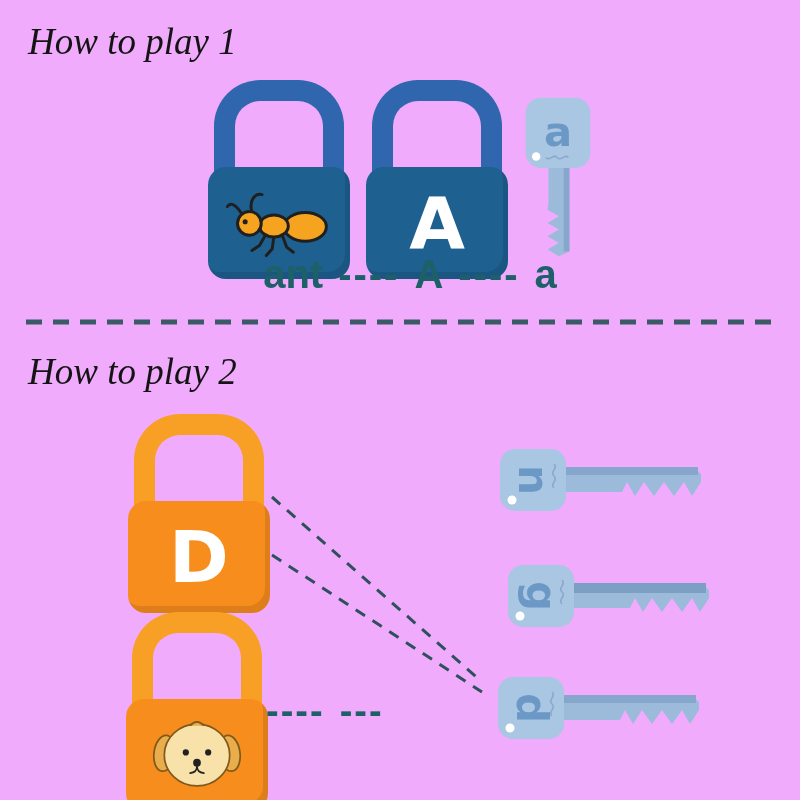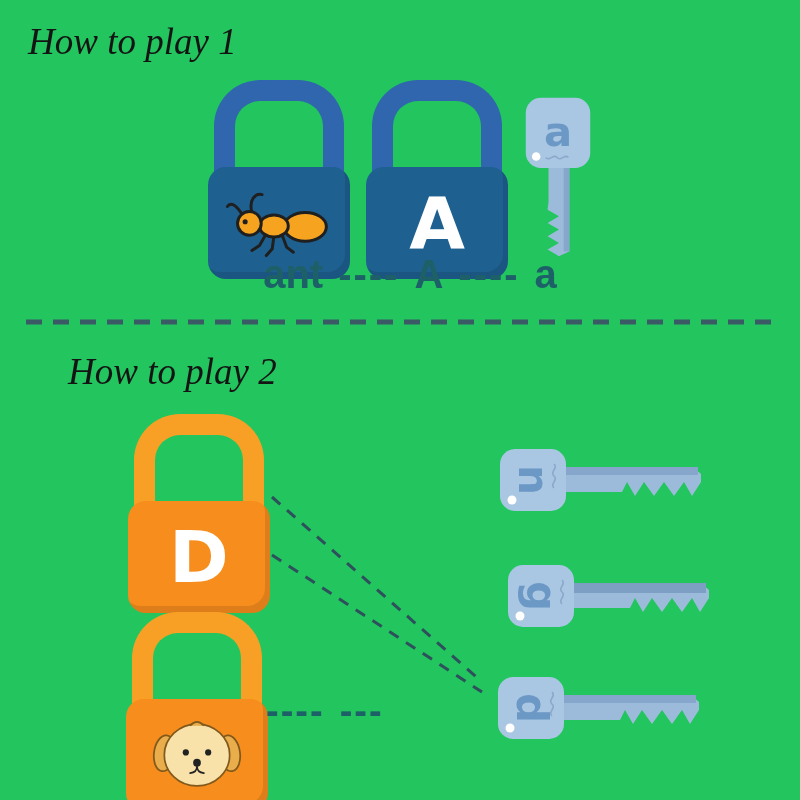--- a/index.html
+++ b/index.html
@@ -1,16 +1,16 @@
 <!DOCTYPE html>
 <html><head>
 <meta charset="utf-8">
 <style>
   html,body{margin:0;padding:0;background:#fff;}
-  .sheet{position:relative;width:800px;height:800px;background:#22c55e;overflow:hidden;
+  .sheet{position:relative;width:800px;height:800px;background:#f0abfc;overflow:hidden;
          font-family:"Liberation Sans",sans-serif;}
   .heading{position:absolute;font-family:"Liberation Serif",serif;font-style:italic;
            font-size:37px;color:#141414;white-space:nowrap;}
   
   .lock{position:absolute;display:flex;flex-direction:column;align-items:center;}
   .shackle{width:88px;height:82px;border-style:solid;border-width:21px;border-bottom:none;
            border-radius:46px 46px 0 0;}
   .lock.blue .shackle{border-color:#2F66AD;}
   .lock.orange .shackle{border-color:#F8A026;}
   .lockbody{width:142px;height:112px;border-radius:18px;margin-top:-16px;
@@ -74,21 +74,21 @@
     <span class="dash">----</span>
     <span>A</span>
     <span class="dash">----</span>
     <span>a</span>
   </div>
 
   <svg class="abs" style="left:0;top:316px;" width="800" height="12">
     <line x1="26" y1="6" x2="774" y2="6" stroke="#3A5A66" stroke-width="5" stroke-dasharray="16 11"></line>
   </svg>
 
-  <div class="heading" style="left:28px;top:350px;margin-left:40px;">How to play 2</div>
+  <div class="heading" style="left:28px;top:350px;">How to play 2</div>
 
   <div class="lock orange" style="left:128px;top:414px;">
     <div class="shackle"></div>
     <div class="lockbody">
       <div class="lock-letter">D</div>
     </div>
   </div>
 
   <div class="lock orange" style="left:126px;top:612px;">
     <div class="shackle"></div>

